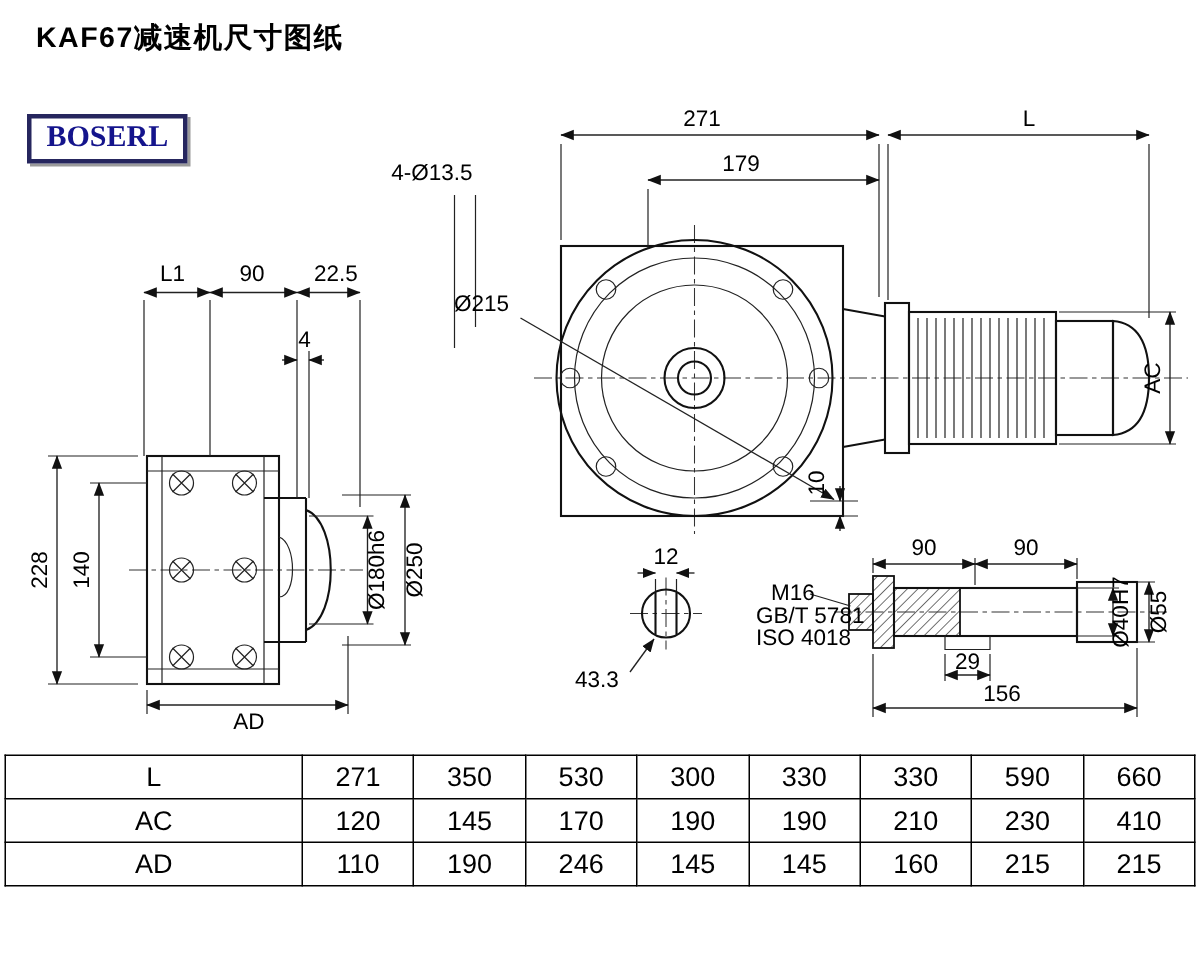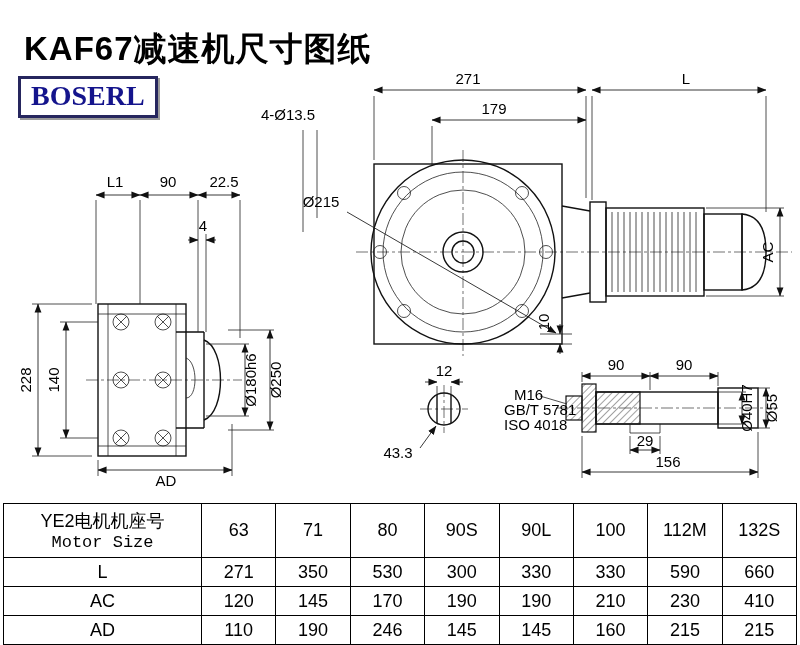--- a/index.html
+++ b/index.html
@@ -7,34 +7,33 @@
   body {
     position: relative;
     background: #ffffff;
     font-family: "Liberation Sans", sans-serif;
     color: #000;
     overflow: hidden;
   }
   .page-title {
     position: absolute;
     top: 12px; left: 24px;
-    font-size: 33px;
+    font-size: 19px;
     font-weight: bold;
     letter-spacing: 1px;
     color: #000;
-    margin-top: 15px;
   }
   .brand-box {
     position: absolute;
     top: 76px; left: 18px;
     border: 3px solid #26265e;
     box-shadow: 2px 2px 0 #9a9a9a;
     padding: 1px 10px 3px 10px;
     font-family: "Liberation Serif", serif;
-    font-size: 28px;
+    font-size: 20px;
     font-weight: bold;
     color: #14148c;
     background: #fff;
   }
   svg.drawing { position: absolute; top: 0; left: 0; }
 
   
   .out  { fill: none; stroke: #111; stroke-width: 1.4; }
   .outh { stroke: #111; stroke-width: 1.2; }          
   .thin { fill: none; stroke: #222; stroke-width: 0.8; }
@@ -222,34 +221,20 @@
     <text class="t mid" transform="translate(777,408) rotate(-90)">Ø55</text>
   </g>
 </svg>
 
 <table class="dim-table">
   <colgroup>
       <col class="c0">
       <col span="8">
     </colgroup>
   <tbody>
-  <tr class="hrow">
-    <td>
-      <div>YE2电机机座号</div>
-      <div class="mono">Motor Size</div>
-    </td>
-    <td>63</td>
-    <td>71</td>
-    <td>80</td>
-    <td>90S</td>
-    <td>90L</td>
-    <td>100</td>
-    <td>112M</td>
-    <td>132S</td>
-  </tr>
   <tr>
     <td>L</td>
     <td>271</td>
     <td>350</td>
     <td>530</td>
     <td>300</td>
     <td>330</td>
     <td>330</td>
     <td>590</td>
     <td>660</td>

